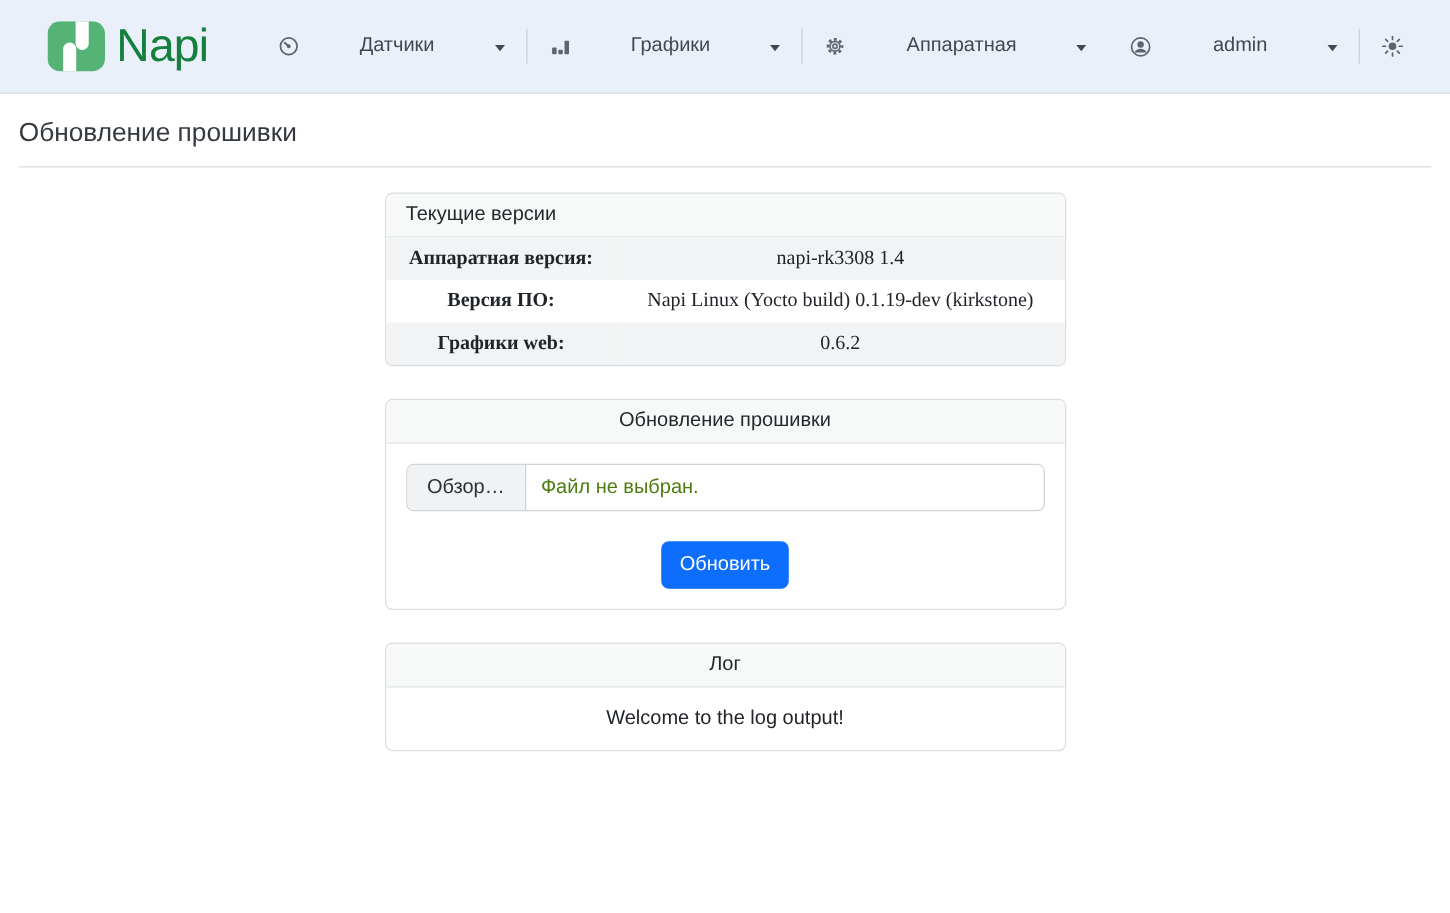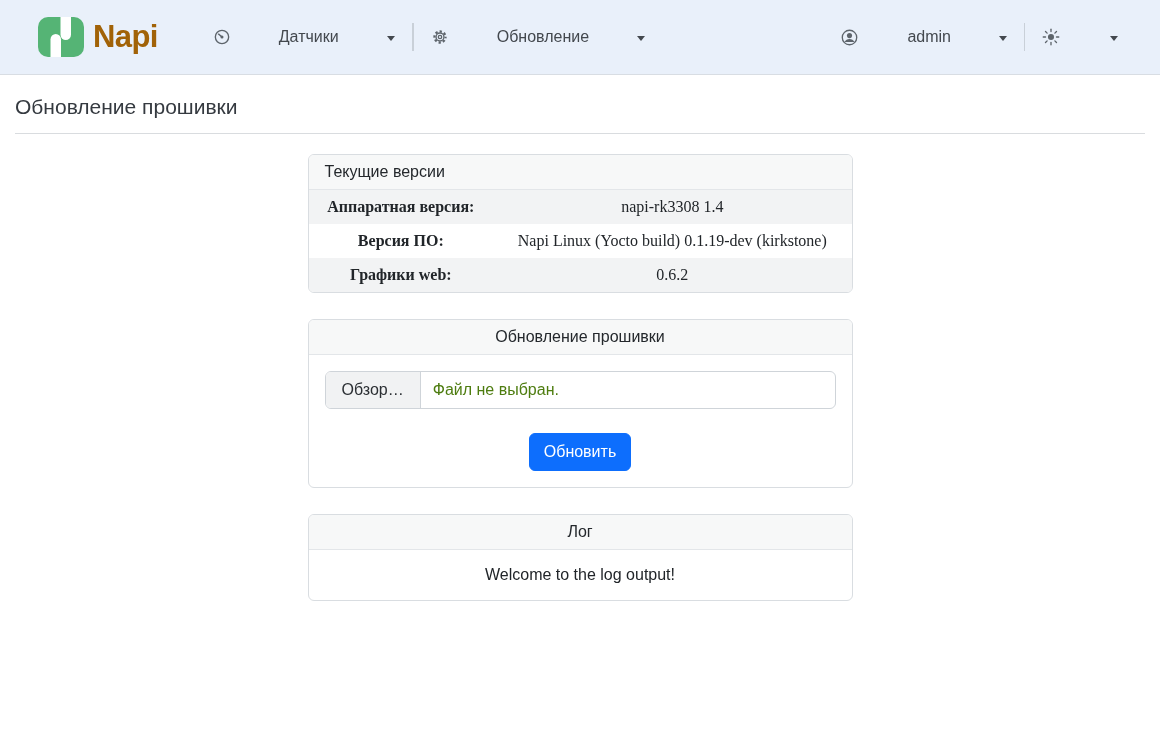--- a/index.html
+++ b/index.html
@@ -16,24 +16,24 @@
   .navbar {
     height: 75px;
     background: #e9f0fa;
     border-bottom: 1px solid #d8dde3;
     display: flex;
     align-items: center;
     padding: 0 25px 0 38px;
   }
   .brand { display: flex; align-items: center; gap: 9px; cursor: pointer; }
   .brand-text {
-    font-size: 31px;
-    font-weight: 700;
+    font-size: 37px;
+    font-weight: 400;
     letter-spacing: -0.6px;
-    color: #a16207;
+    color: #15803d;
   }
   .nav-group { display: flex; align-items: center; margin-left: 38px; }
   .nav-group.right { margin-left: auto; }
   .nav-item {
     display: flex; align-items: center;
     padding: 0 17px;
     height: 40px;
     color: #43484e;
     cursor: pointer;
     white-space: nowrap;
@@ -169,30 +169,41 @@
         <svg width="18" height="18" viewBox="0 0 20 20" fill="none" stroke="currentColor">
           <circle cx="10" cy="10" r="7.4" stroke-width="1.5"></circle>
           <line x1="10" y1="10" x2="5.8" y2="6.4" stroke-width="1.8"></line>
           <circle cx="10" cy="10" r="1.7" fill="currentColor" stroke="none"></circle>
         </svg>
       </span>
       <span>Датчики</span>
       <span class="caret"></span>
     </div>
     <div class="nav-divider"></div>
+    <div class="nav-item">
+      <span class="icn">
+        <svg width="18" height="18" viewBox="0 0 20 20" fill="currentColor">
+          <rect x="3" y="11" width="4" height="6" rx="0.8"></rect>
+          <rect x="8.5" y="13" width="4" height="4" rx="0.8"></rect>
+          <rect x="14" y="5" width="4" height="12" rx="0.8"></rect>
+        </svg>
+      </span>
+      <span>Графики</span>
+      <span class="caret"></span>
+    </div>
     <div class="nav-divider"></div>
     <div class="nav-item">
       <span class="icn">
         <svg width="18" height="18" viewBox="0 0 20 20" fill="none" stroke="currentColor">
           <circle cx="10" cy="10" r="6.2" stroke-width="2.4" stroke-dasharray="2.55 2.32" stroke-dashoffset="1.2"></circle>
           <circle cx="10" cy="10" r="4.4" stroke-width="1.5"></circle>
           <circle cx="10" cy="10" r="1.9" stroke-width="1.4"></circle>
         </svg>
       </span>
-      <span>Обновление</span>
+      <span>Аппаратная</span>
       <span class="caret"></span>
     </div>
   </nav>
 
   <div class="nav-group right">
     <div class="nav-item">
       <span class="icn">
         <svg width="19" height="19" viewBox="0 0 20 20" fill="none" stroke="currentColor">
           <circle cx="10" cy="10" r="7.6" stroke-width="1.4"></circle>
           <circle cx="10" cy="8" r="2.7" fill="currentColor" stroke="none"></circle>

